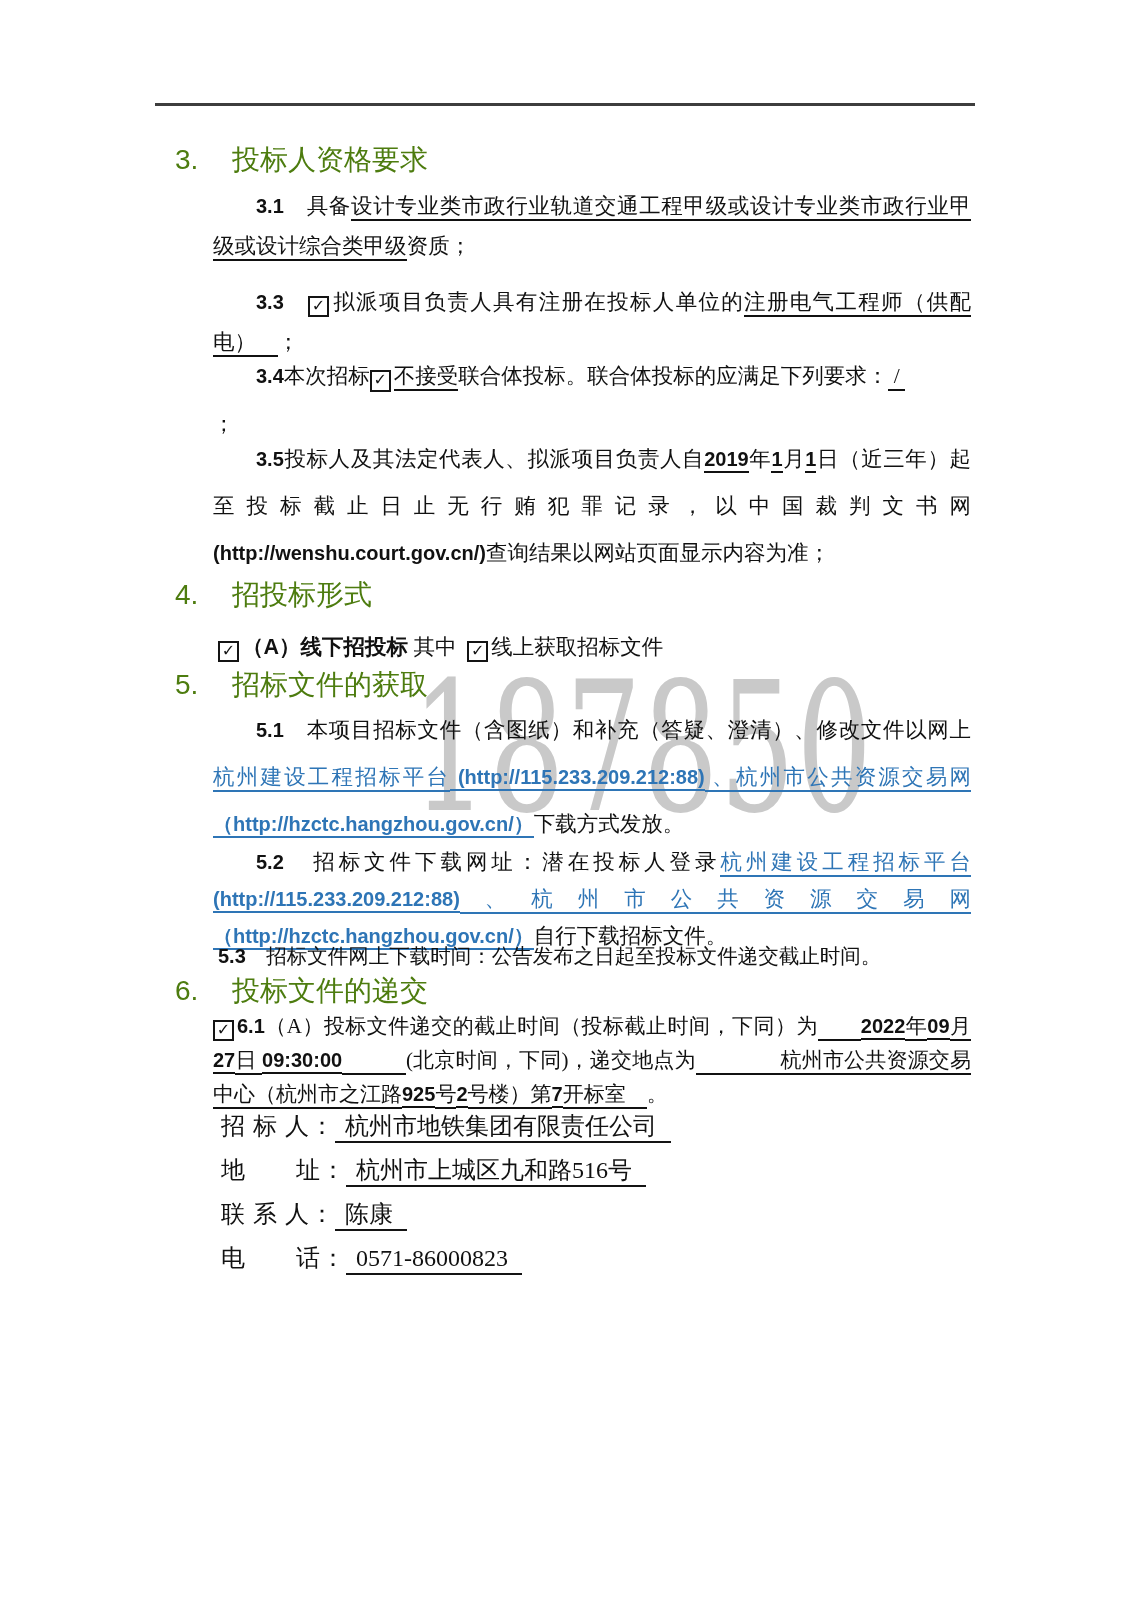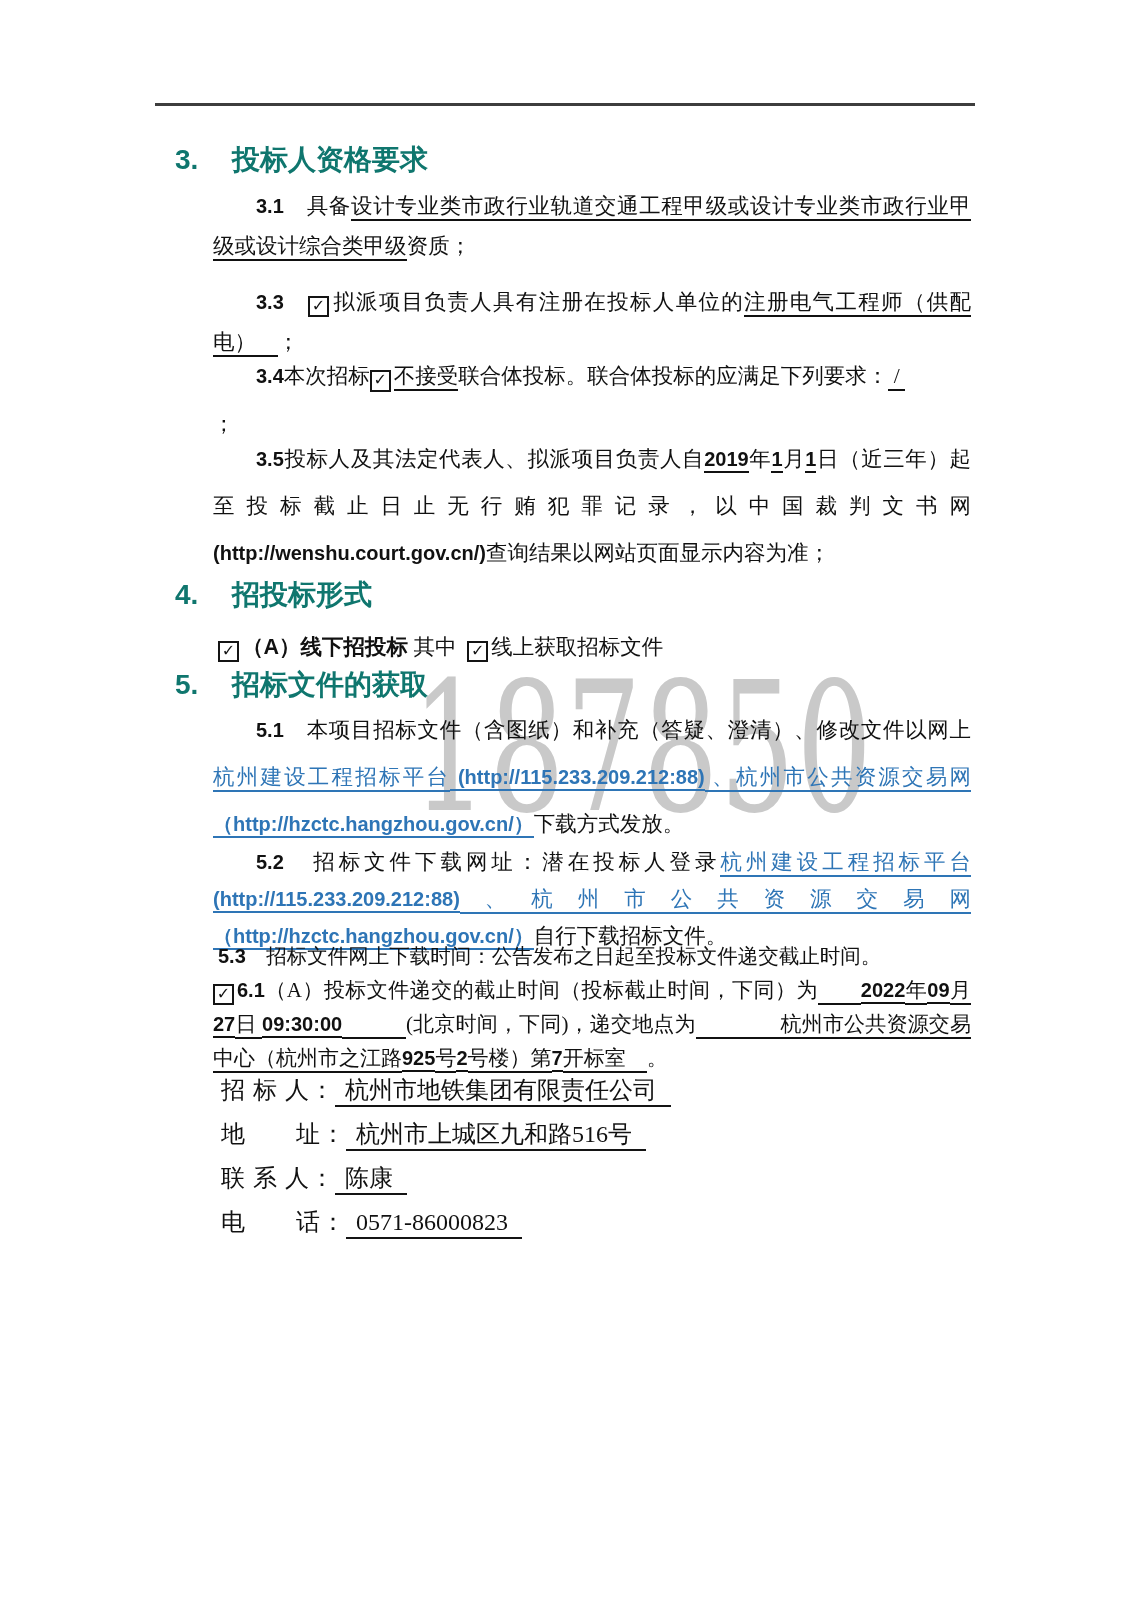--- a/index.html
+++ b/index.html
@@ -39,24 +39,24 @@
     user-select: none;
   }
   .content {
     position: relative;
     z-index: 1;
     padding: 142px 160px 0 175px;
   }
   h2.sec-heading {
     font-family: "Liberation Sans", "DejaVu Sans", sans-serif;
     font-size: 28px;
-    font-weight: 700;
+    font-weight: 400;
     line-height: 36px;
     margin: 0;
-    color: #0f766e;
+    color: #4d7c0f;
   }
   .h-num {
     display: inline-block;
     width: 57px;
   }
   .para {
     font-size: 21.5px;
     line-height: 40px;
     margin: 16px 0 0 0;
   }
@@ -135,19 +135,20 @@
       <p class="para indent justify" data-name="clause-3-1"><span class="num" data-name="text-segment">3.1</span><span class="" data-name="text-segment">　具备</span><span class="u" data-name="text-segment">设计专业类市政行业轨道交通工程甲级或设计专业类市政行业甲级或设计综合类甲级</span><span class="" data-name="text-segment">资质；</span></p>
       <p class="para indent justify" data-name="clause-3-3"><span class="num" data-name="text-segment">3.3</span><span class="" data-name="text-segment">　</span><span class="cbx" data-name="checkbox-checked-icon">✓</span><span class="" data-name="text-segment">拟派项目负责人具有注册在投标人单位的</span><span class="u" data-name="text-segment">注册电气工程师（供配电）　</span><span class="" data-name="text-segment">；</span></p>
       <p class="para indent justify" data-name="clause-3-4"><span class="num" data-name="text-segment">3.4</span><span class="" data-name="text-segment">本次招标</span><span class="cbx u" data-name="checkbox-checked-icon">✓</span><span class="u" data-name="text-segment">不接受</span><span class="" data-name="text-segment">联合体投标。联合体投标的应满足下列要求：</span><span class="u" data-name="text-segment">&nbsp;/&nbsp;</span><br><span class="" data-name="text-segment">；</span></p>
       <p class="para indent justify" data-name="clause-3-5"><span class="num" data-name="text-segment">3.5</span><span class="" data-name="text-segment">投标人及其法定代表人、拟派项目负责人自</span><span class="u num" data-name="text-segment">2019</span><span class="" data-name="text-segment">年</span><span class="u num" data-name="text-segment">1</span><span class="" data-name="text-segment">月</span><span class="u num" data-name="text-segment">1</span><span class="" data-name="text-segment">日（近三年）起至投标截止日止无行贿犯罪记录，以中国裁判文书网</span><span class="num" data-name="text-segment">(http://wenshu.court.gov.cn/)</span><span class="" data-name="text-segment">查询结果以网站页面显示内容为准；</span></p>
       <h2 class="sec-heading" data-name="section-4-heading"><span class="h-num" data-name="section-number">4.</span><span class="h-title" data-name="section-title">招投标形式</span></h2>
       <p class="para indent" data-name="bidding-form-line"><span class="cbx b" data-name="checkbox-checked-icon">✓</span><span class="b" data-name="text-segment">（A）线下招投标</span><span class="" data-name="text-segment">&nbsp;其中&nbsp;&nbsp;</span><span class="cbx" data-name="checkbox-checked-icon">✓</span><span class="" data-name="text-segment">线上获取招标文件</span></p>
       <h2 class="sec-heading" data-name="section-5-heading"><span class="h-num" data-name="section-number">5.</span><span class="h-title" data-name="section-title">招标文件的获取</span></h2>
       <p class="para indent justify" data-name="clause-5-1"><span class="num" data-name="text-segment">5.1</span><span class="" data-name="text-segment">　本项目招标文件（含图纸）和补充（答疑、澄清）、修改文件以网上</span><a class="link" data-name="hangzhou-construction-tender-platform-link">杭州建设工程招标平台</a><a class="num link" data-name="platform-url-link">&nbsp;(http://115.233.209.212:88)</a><a class="link" data-name="hangzhou-public-resource-web-link">&nbsp;、杭州市公共资源交易网</a><a class="num link" data-name="hzctc-url-link">（http://hzctc.hangzhou.gov.cn/）</a><span class="" data-name="text-segment">下载方式发放。</span></p>
       <p class="para indent justify" data-name="clause-5-2"><span class="num" data-name="text-segment">5.2</span><span class="" data-name="text-segment">　招标文件下载网址：潜在投标人登录</span><a class="link" data-name="hangzhou-construction-tender-platform-link">杭州建设工程招标平台</a><a class="num link" data-name="platform-url-link">(http://115.233.209.212:88)</a><a class="link" data-name="hangzhou-public-resource-web-link">、杭州市公共资源交易网</a><a class="num link" data-name="hzctc-url-link">（http://hzctc.hangzhou.gov.cn/）</a><span class="" data-name="text-segment">自行下载招标文件。</span></p>
       <p class="para indent" data-name="clause-5-3"><span class="num" data-name="text-segment">5.3</span><span class="" data-name="text-segment">　招标文件网上下载时间：公告发布之日起至投标文件递交截止时间。</span></p>
+      <h2 class="sec-heading" data-name="section-6-heading"><span class="h-num" data-name="section-number">6.</span><span class="h-title" data-name="section-title">投标文件的递交</span></h2>
       <p class="para justify" data-name="clause-6-1"><span class="cbx" data-name="checkbox-checked-icon">✓</span><span class="num" data-name="text-segment">6.1</span><span class="" data-name="text-segment">（A）投标文件递交的截止时间（投标截止时间，下同）为</span><span class="u" data-name="text-segment">　　</span><span class="u num" data-name="text-segment">2022</span><span class="u" data-name="text-segment">年</span><span class="u num" data-name="text-segment">09</span><span class="u" data-name="text-segment">月</span><span class="u num" data-name="text-segment">27</span><span class="u" data-name="text-segment">日&nbsp;</span><span class="u num" data-name="text-segment">09:30:00</span><span class="u" data-name="text-segment">　　　</span><span class="" data-name="text-segment">(北京时间，下同)，递交地点为</span><span class="u" data-name="text-segment">　　　　</span><span class="u" data-name="text-segment">杭州市公共资源交易中心（杭州市之江路</span><span class="u num" data-name="text-segment">925</span><span class="u" data-name="text-segment">号</span><span class="u num" data-name="text-segment">2</span><span class="u" data-name="text-segment">号楼）第</span><span class="u num" data-name="text-segment">7</span><span class="u" data-name="text-segment">开标室　</span><span class="" data-name="text-segment">。</span></p>
       <div class="contact-row" data-name="contact-row-tenderer"><span class="contact-label" data-name="contact-label">招 标  人：</span><span class="contact-value" data-name="contact-value">杭州市地铁集团有限责任公司</span></div>
       <div class="contact-row" data-name="contact-row-address"><span class="contact-label" data-name="contact-label">地　　址：</span><span class="contact-value" data-name="contact-value">杭州市上城区九和路516号</span></div>
       <div class="contact-row" data-name="contact-row-contact-person"><span class="contact-label" data-name="contact-label">联 系  人：</span><span class="contact-value" data-name="contact-value">陈康</span></div>
       <div class="contact-row" data-name="contact-row-phone"><span class="contact-label" data-name="contact-label">电　　话：</span><span class="contact-value" data-name="contact-value">0571-86000823</span></div>
     </div>
 </main>
 
 </body></html>

